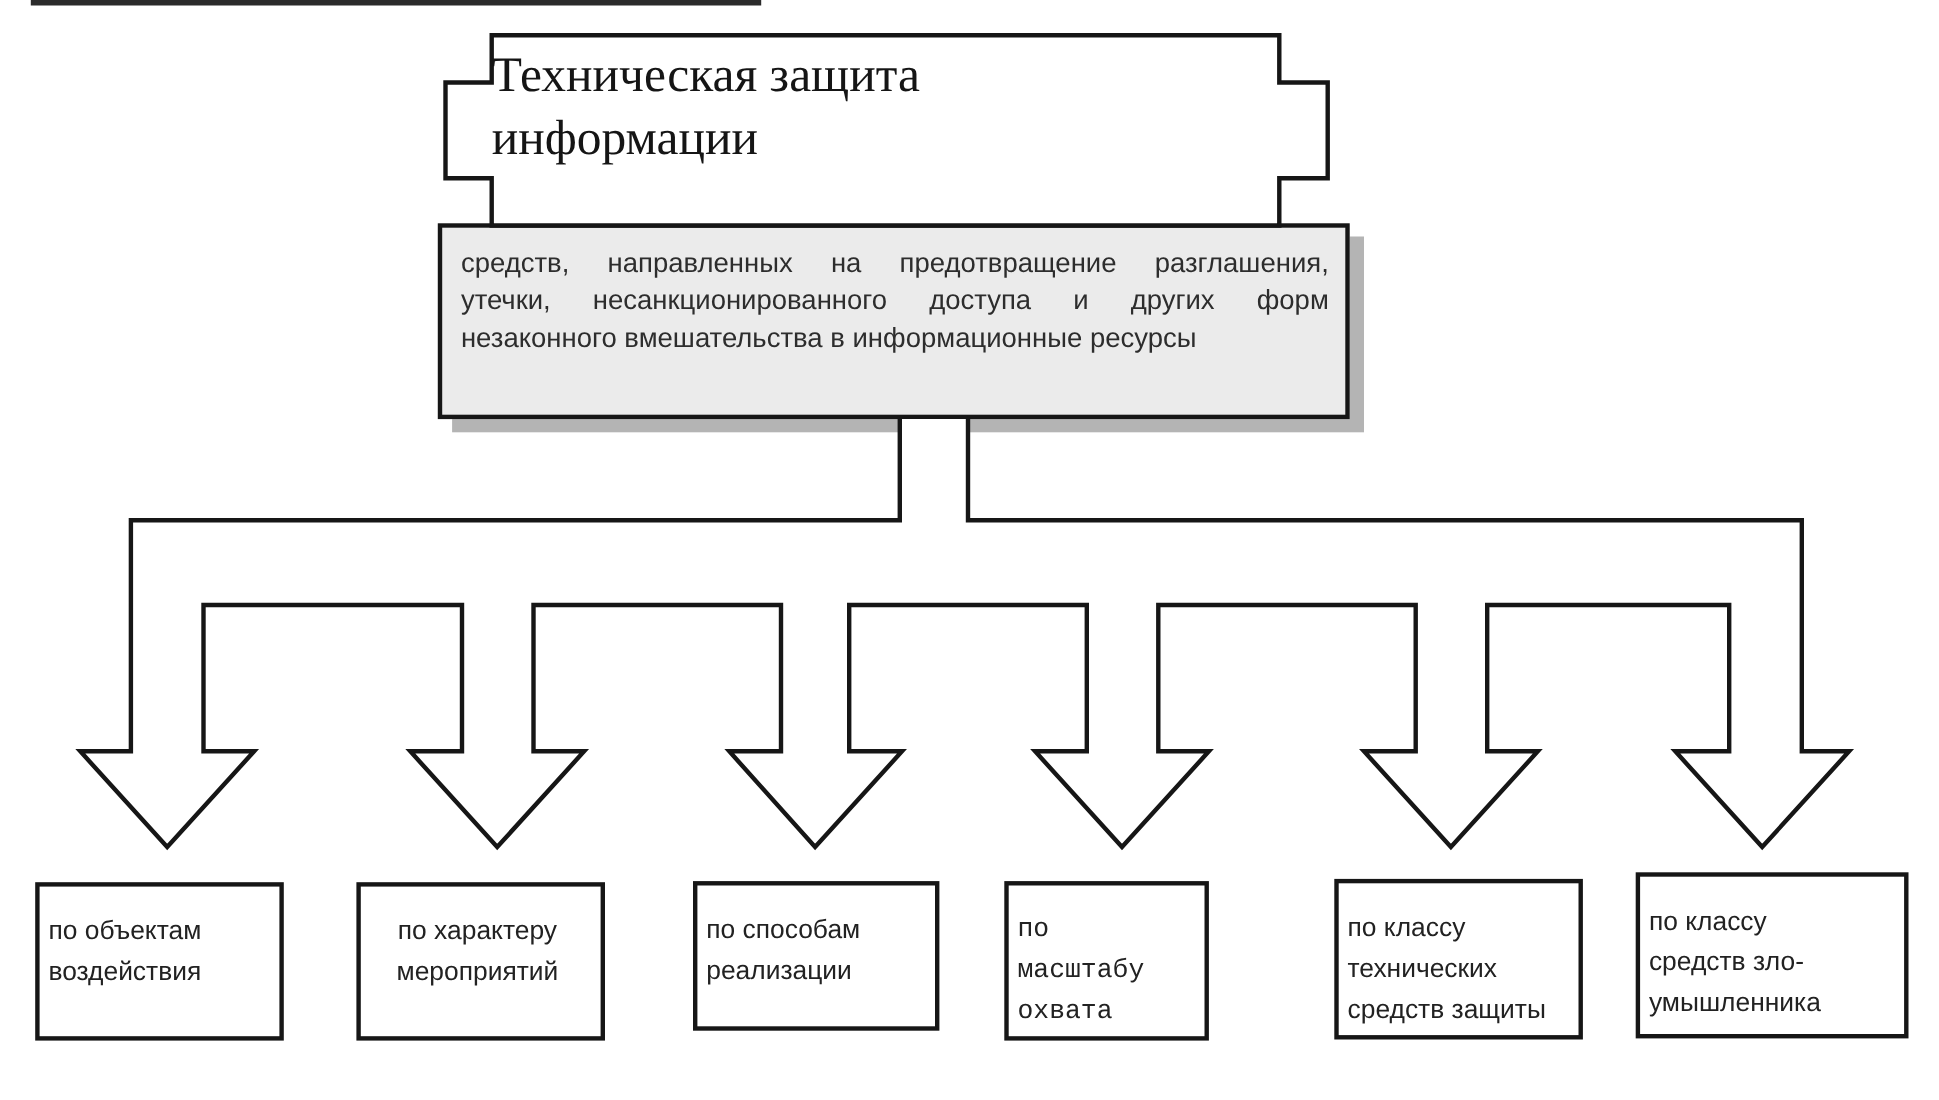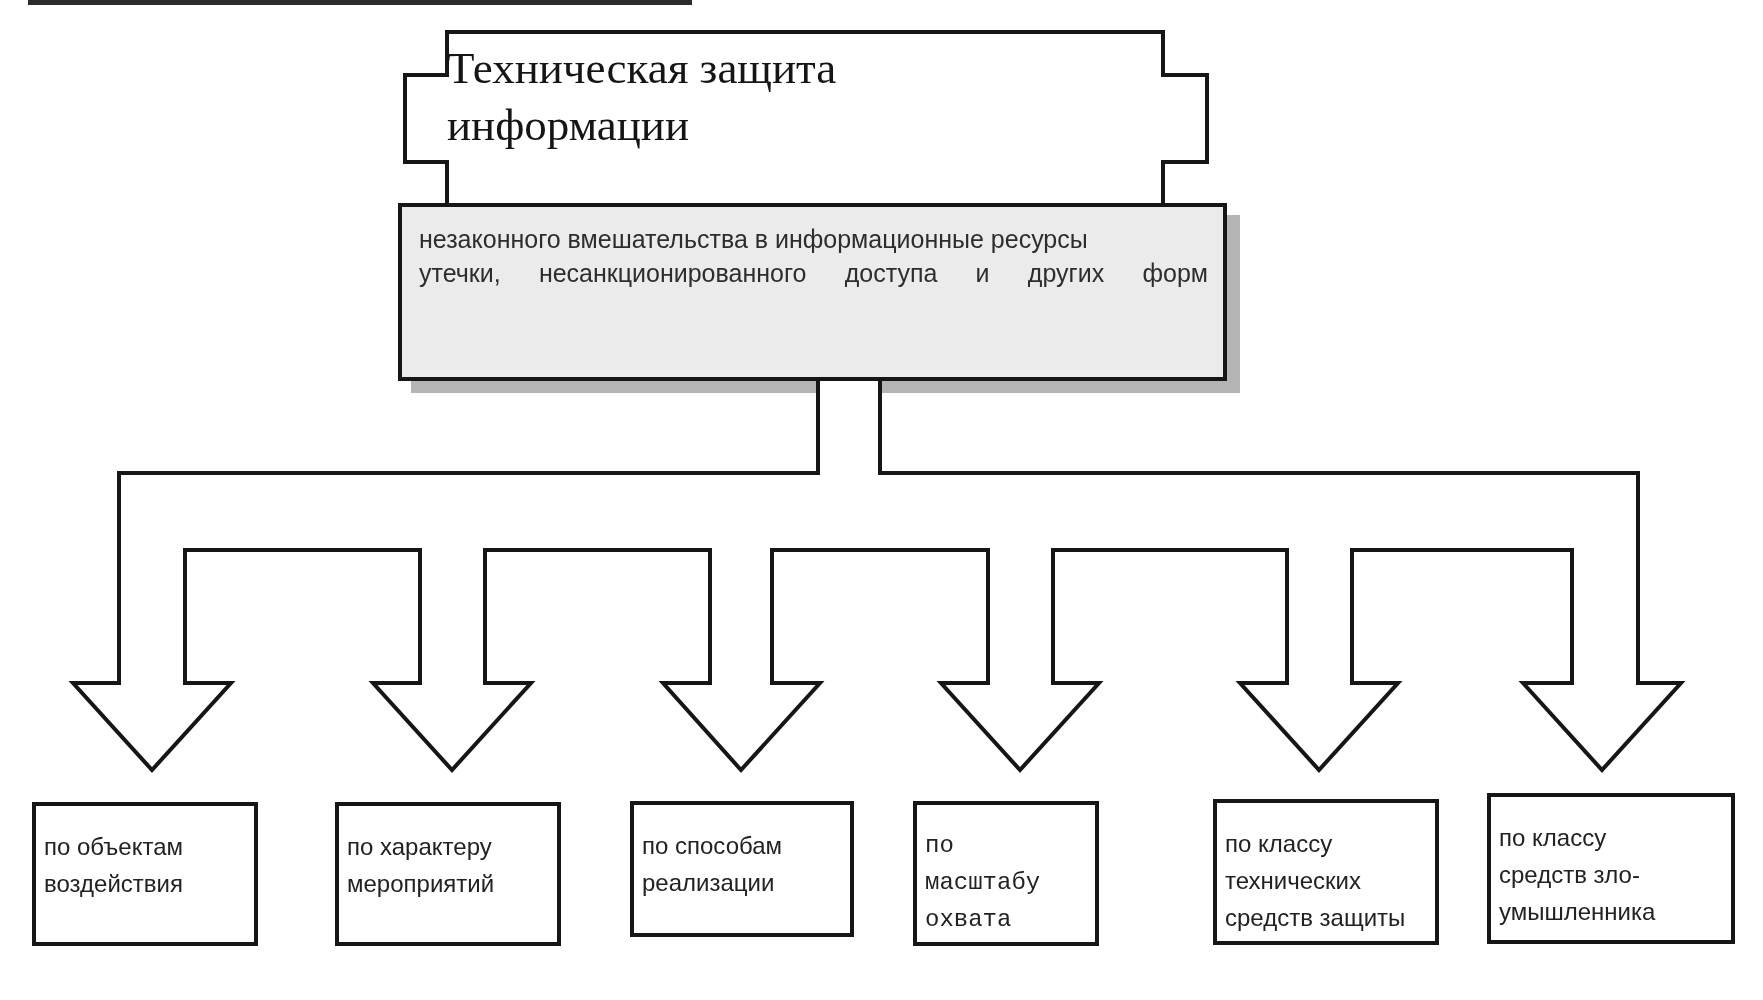--- a/index.html
+++ b/index.html
@@ -87,36 +87,37 @@
     padding: 22px 14px 0 8px;
   }
   .category-label {
     font-size: 24px;
     line-height: 37px;
     color: #222222;
     white-space: pre-line;
   }
 
   .cat-1 { left: 32px;   top: 802px; width: 226px; height: 144px; }
-  .cat-2 { left: 335px;  top: 802px; width: 226px; height: 144px; }
+  .cat-2 { left: 324px;  top: 802px; width: 226px; height: 144px; text-align: center; }
   .cat-3 { left: 630px;  top: 801px; width: 224px; height: 136px; }
   .cat-4 { left: 913px;  top: 801px; width: 186px; height: 145px; font-family: Liberation Mono, monospace; }
   .cat-5 { left: 1213px; top: 799px; width: 226px; height: 146px; }
   .cat-6 { left: 1487px; top: 793px; width: 248px; height: 151px; }
 </style>
 </head>
 <body>
 
 <div class="stage">
 
   <div class="top-artifact"></div>
 
   <div class="definition-box">
+    <div class="definition-line">средств, направленных на предотвращение разглашения,</div>
+    <div class="definition-line">утечки, несанкционированного доступа и других форм</div>
     <div class="definition-line last">незаконного вмешательства в информационные ресурсы</div>
-    <div class="definition-line">утечки, несанкционированного доступа и других форм</div>
   </div>
 
   <svg class="lines-layer" viewBox="0 0 1763 1000" xmlns="http://www.w3.org/2000/svg">
     <path d="M447 32 H1163 V75 H1207 V162 H1163 V205 H447 V162 H405 V75 H447 Z" fill="#ffffff" stroke="#161616" stroke-width="4" stroke-linejoin="miter"></path>
     <path d="M818 381 V473 H119 V683 H73 L152 770 L231 683 H185 V550 H420 V683 H373 L452 770 L531 683 H485 V550 H710 V683 H663 L741 770 L820 683 H772 V550 H988 V683 H941 L1020 770 L1099 683 H1053 V550 H1287 V683 H1240 L1319 770 L1398 683 H1352 V550 H1572 V683 H1523 L1602 770 L1681 683 H1638 V473 H880 V381" fill="#ffffff" stroke="#161616" stroke-width="4" stroke-linejoin="miter"></path>
   </svg>
 
   <div class="title-text">Техническая защита информации</div>
 
   <div class="category-box cat-1">

